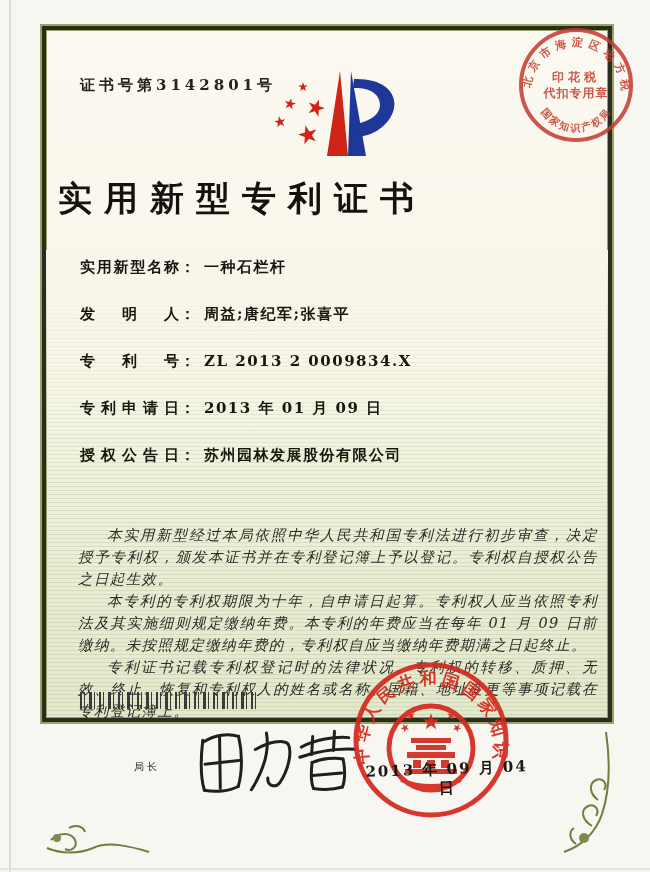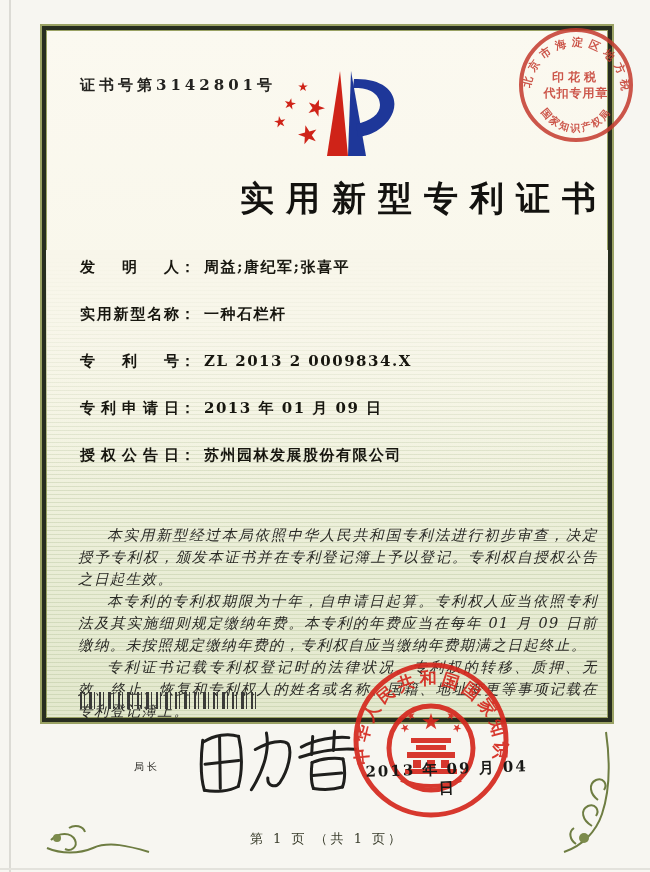--- a/index.html
+++ b/index.html
@@ -36,21 +36,21 @@
     position:absolute; left:34px; top:46px;
     font-size:15px; letter-spacing:4px; color:#23221f; font-weight:600;
   }
 
   .logo { position:absolute; left:222px; top:28px; width:130px; height:102px; }
 
   .tax-stamp { position:absolute; left:513px; top:22px; width:126px; height:126px; opacity:.85; }
 
   .title {
     position:absolute; left:0; top:146px; width:100%;
-    text-align:right; font-size:34px; font-weight:bold;
+    text-align:left; font-size:34px; font-weight:bold;
     letter-spacing:12px; text-indent:12px; color:#13120f;
   }
 
   .fields { position:absolute; left:34px; top:228px; width:500px; }
   .f-row { height:22px; margin-bottom:25px; font-size:15px; color:#17160f; font-weight:600; letter-spacing:1px; white-space:nowrap; }
   .f-label { display:inline-block; width:100px; text-align:justify; text-align-last:justify; vertical-align:top; }
   .f-colon { display:inline-block; margin-right:8px; }
   .f-value { letter-spacing:1.5px; }
 
   .body-text {
@@ -115,24 +115,24 @@
     <g fill="#1e3799">
       <polygon points="83,12 98,97 80,97"></polygon>
       <path d="M86,20 C118,19 131,36 125,53 C118,71 100,77 90,78 L88,65 C103,62 112,55 112,46 C112,33 98,28 85,29 Z"></path>
     </g>
   </svg>
 
   <div class="title">实用新型专利证书</div>
 
   <div class="fields">
     <div class="f-row">
+      <span class="f-label">实用新型名称</span><span class="f-colon">：</span><span class="f-value">一种石栏杆</span>
+    </div>
+    <div class="f-row">
       <span class="f-label">发明人</span><span class="f-colon">：</span><span class="f-value">周益;唐纪军;张喜平</span>
-    </div>
-    <div class="f-row">
-      <span class="f-label">实用新型名称</span><span class="f-colon">：</span><span class="f-value">一种石栏杆</span>
     </div>
     <div class="f-row">
       <span class="f-label">专利号</span><span class="f-colon">：</span><span class="f-value">ZL 2013 2 0009834.X</span>
     </div>
     <div class="f-row">
       <span class="f-label">专利申请日</span><span class="f-colon">：</span><span class="f-value">2013 年 01 月 09 日</span>
     </div>
     <div class="f-row">
       <span class="f-label">授权公告日</span><span class="f-colon">：</span><span class="f-value">苏州园林发展股份有限公司</span>
     </div>
@@ -164,21 +164,20 @@
         <path d="M110,36 C128,31 150,29 166,31"></path>
         <path d="M122,42 C120,54 120,62 122,68"></path>
         <path d="M122,42 C132,38 146,38 153,40"></path>
         <path d="M153,40 C155,50 154,62 151,68"></path>
         <path d="M122,68 C132,70 143,70 151,68"></path>
         <path d="M122,55 L151,54"></path>
       </g>
     </svg>
   </div>
 
-  <div class="footer">第 1 页 （共 1 页）</div>
 
   <svg class="flourish-bl" viewBox="0 0 110 40">
     <g fill="none" stroke="#6e7d42" stroke-width="2">
       <path d="M2,30 C16,36 34,36 48,30 C64,23 84,28 104,34"></path>
       <path d="M6,22 C14,14 26,14 30,22 C33,29 26,34 20,31"></path>
       <circle cx="12" cy="20" r="4" fill="#7c8b4c" stroke="none"></circle>
       <path d="M24,10 C30,6 38,8 40,14"></path>
     </g>
   </svg>
   <svg class="flourish-br" viewBox="0 0 52 126">

